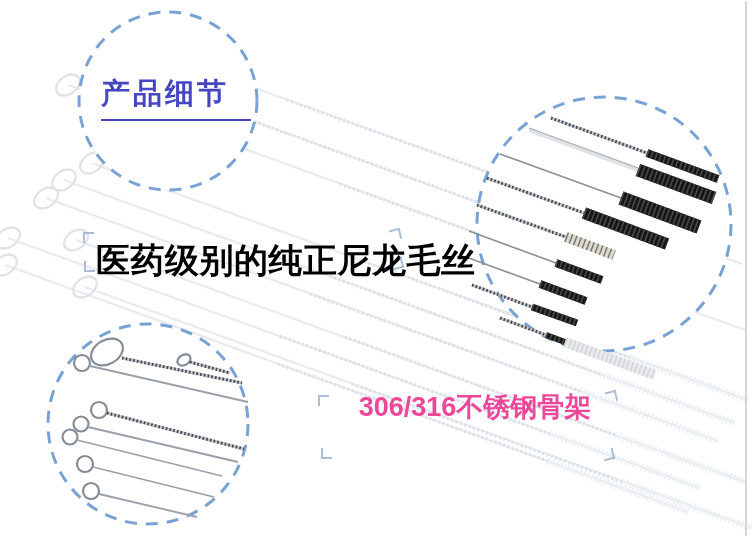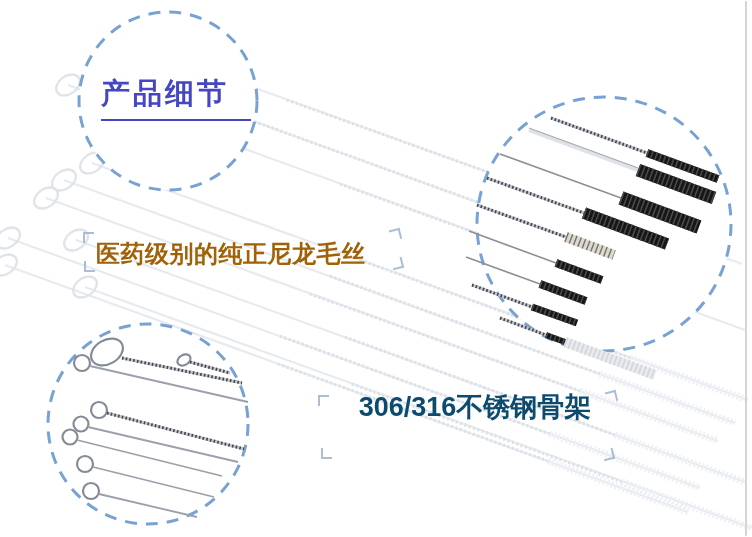--- a/index.html
+++ b/index.html
@@ -37,25 +37,25 @@
   .h-stem{stroke:#9aa1aa;stroke-width:1.8;fill:none;}
 
   
   .badge{
     position:absolute;left:101px;top:74px;width:150px;
     color:#4446c2;font-size:29px;font-weight:bold;letter-spacing:3px;
     border-bottom:2px solid #4446c2;padding-bottom:5px;white-space:nowrap;
   }
   .note1{
     position:absolute;left:96px;top:238px;
-    color:#a16207;font-size:24px;font-weight:bold;letter-spacing:0.5px;white-space:nowrap;
+    color:#000000;font-size:34px;font-weight:bold;letter-spacing:0.5px;white-space:nowrap;
   }
   .note2{
     position:absolute;left:325px;top:390px;width:300px;text-align:center;
-    color:#0c4a6e;font-size:27px;font-weight:bold;line-height:34px;white-space:nowrap;
+    color:#ec4899;font-size:27px;font-weight:bold;line-height:34px;white-space:nowrap;
   }
   .bracket{position:absolute;width:9px;height:9px;opacity:.85;}
   .b-tl{border-top:2px solid #9db3d0;border-left:2px solid #9db3d0;}
   .b-bl{border-bottom:2px solid #9db3d0;border-left:2px solid #9db3d0;}
   .b-tr{border-top:2px solid #9db3d0;border-right:2px solid #9db3d0;}
   .b-br{border-bottom:2px solid #9db3d0;border-right:2px solid #9db3d0;}
   .rot{transform:rotate(-14deg);}
 
   .right-border{position:absolute;left:745px;top:0;width:2px;height:537px;background:#d5d5d5;}
 </style>

